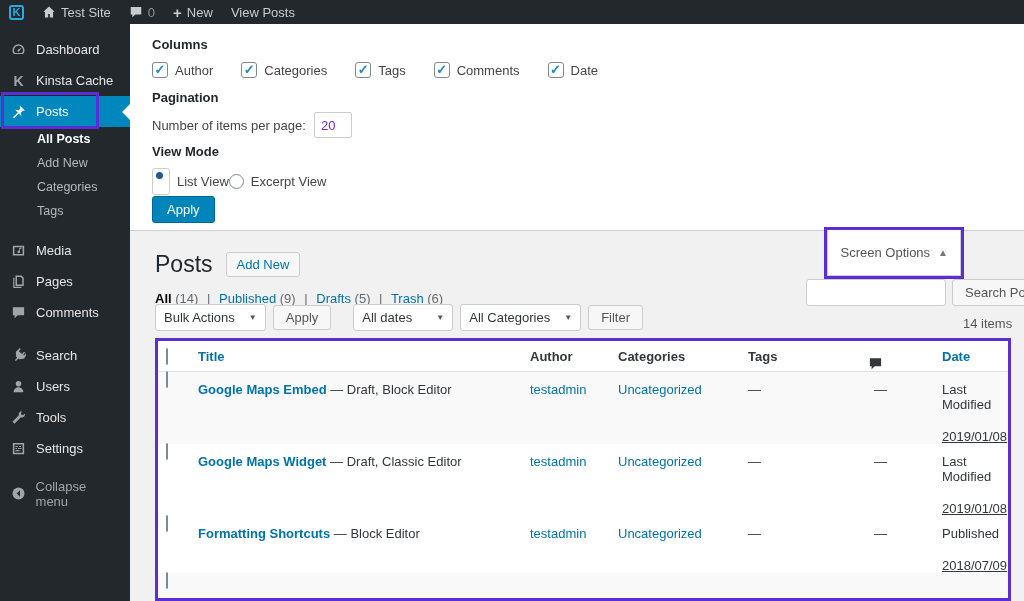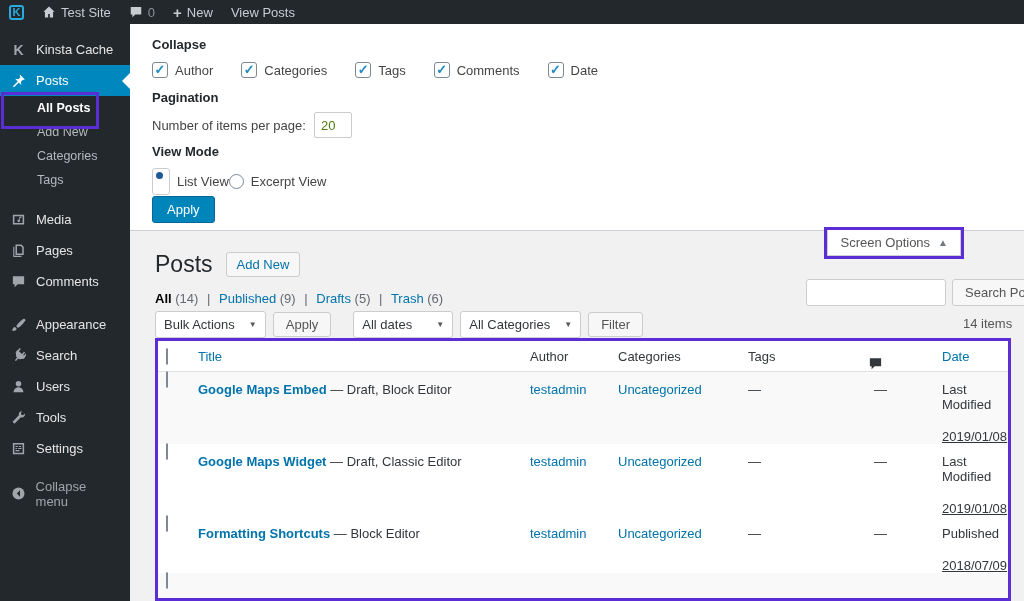--- a/index.html
+++ b/index.html
@@ -69,21 +69,21 @@
   .p-abs { position:absolute; left:22px; }
   .p-head { font-weight:bold; color:#23282d; }
   .check-row { display:flex; gap:28px; align-items:center; }
   .check-lab { display:flex; gap:7px; align-items:center; cursor:pointer; color:#444; }
   .cbox {
     width:16px; height:16px; background:#fff; border:1px solid #7e8993; border-radius:3px;
     color:#1e8cbe; font-weight:bold; font-size:13px; line-height:14px; text-align:center;
   }
   .num-input {
     width:38px; height:26px; border:1px solid #ccc; border-radius:2px;
-    padding:0 6px; font-size:13px; font-family:"Liberation Sans",sans-serif; color:#4d7c0f;
+    padding:0 6px; font-size:13px; font-family:"Liberation Sans",sans-serif; color:#6d28d9;
   }
   .radio-row { display:flex; align-items:center; }
   .radio-lab { display:flex; gap:7px; align-items:center; cursor:pointer; color:#444; }
   .rad {
     width:15px; height:15px; border:1px solid #7e8993; border-radius:50%;
     background:#fff; position:relative;
   }
   .rad.sel::after {
     content:""; position:absolute; left:3px; top:3px; width:7px; height:7px;
     border-radius:50%; background:#1e5a96;
@@ -96,21 +96,21 @@
     background:#f7f7f7; border:1px solid #ccc; color:#555; border-radius:3px;
     padding:4px 12px; font-size:13px; cursor:pointer; white-space:nowrap; font-family:"Liberation Sans",sans-serif;
   }
 
   
   .so-tab-anno {
     position:absolute; top:203px; right:60px; border:3px solid #5b2ed5; z-index:10;
   }
   .so-tab {
     background:#fff; border:1px solid #ccd0d4; border-top:none;
-    padding:5px 12px; color:#555; font-size:13px; display:flex; gap:8px; align-items:center; cursor:pointer;
+    padding:15px 12px; color:#555; font-size:13px; display:flex; gap:8px; align-items:center; cursor:pointer;
   }
   .so-arrow { font-size:10px; color:#72777c; }
 
   
   .posts-head { position:absolute; left:25px; top:226px; display:flex; align-items:center; gap:13px; }
   .page-title { font-size:23px; font-weight:400; color:#23282d; line-height:29px; }
   .addnew-btn {
     background:#f7f7f7; border:1px solid #ccc; color:#0073aa; border-radius:3px;
     padding:4px 10px; font-size:13px; cursor:pointer; font-family:"Liberation Sans",sans-serif;
   }
@@ -122,39 +122,39 @@
   .subsubsub .sep { color:#646970; margin:0 5px; }
 
   
   .search-box { position:absolute; top:255px; left:676px; display:flex; gap:6px; }
   .search-input {
     width:140px; height:27px; border:1px solid #ccc; border-radius:3px; background:#fff;
     padding:0 6px; font-size:13px; font-family:"Liberation Sans",sans-serif;
   }
 
   
-  .tablenav { position:absolute; left:25px; top:287px; display:flex; gap:7px; align-items:center;justify-content:center; }
+  .tablenav { position:absolute; left:25px; top:280px; display:flex; gap:7px; align-items:center;justify-content:center; }
   .sel {
     background:#fff; border:1px solid #ccc; border-radius:3px; height:27px;
     display:flex; align-items:center; gap:14px; padding:0 8px; color:#32373c; cursor:pointer; white-space:nowrap;
   }
   .sel .arr { font-size:8px; color:#555; }
   .gap12 { width:8px; }
   .items-count { position:absolute; top:292px; left:833px; color:#555; white-space:nowrap; }
 
   
   .table-anno {
     position:absolute; left:25px; top:314px; width:856px; height:263px;
     border:3px solid #5b2ed5; background:#fff; overflow:hidden; z-index:5;
   }
   table.posts { border-collapse:collapse; table-layout:fixed; width:850px; }
   col.c-cb { width:30px; } col.c-title { width:332px; } col.c-author { width:88px; }
   col.c-cat { width:130px; } col.c-tags { width:120px; } col.c-com { width:74px; } col.c-date { width:76px; }
   table.posts th {
-    height:27px; text-align:left; font-weight:400; color:#32373c;
+    height:27px; text-align:left; font-weight:700; color:#32373c;
     border-bottom:1px solid #e1e1e1; padding:0 0 0 10px; font-size:13px;
   }
   table.posts th.sortable { color:#0073aa; cursor:pointer; }
   table.posts th.cb, table.posts td.cb { padding:0 0 0 8px; }
   table.posts td {
     vertical-align:top; padding:10px 0 0 10px; height:50px; font-size:13px; color:#32373c;
   }
   tr.striped { background:#f9f9f9; }
   .row-title { color:#0073aa; font-weight:bold; text-decoration:none; cursor:pointer; }
   .row-state { color:#32373c; }
@@ -192,20 +192,28 @@
     <span style="font-size:15px;font-weight:bold;">+</span>
     <span class="txt">New</span>
   </div>
   <div class="ab-item">
     <span class="txt">View Posts</span>
   </div>
 </div>
 
 <div class="sidebar">
   <div class="menu-item">
+    <span class="micon">
+      <svg width="15" height="15" viewBox="0 0 20 20">
+          <path fill="currentColor" d="M10 3a8 8 0 0 0-8 8c0 1.9.7 3.6 1.8 5h12.4A7.9 7.9 0 0 0 18 11a8 8 0 0 0-8-8zm0 2a6 6 0 0 1 6 6c0 1.4-.5 2.7-1.3 3.7H5.3A5.9 5.9 0 0 1 4 11a6 6 0 0 1 6-6zm4.2 2.2-4.9 3.2a1.3 1.3 0 1 0 1.8 1.8z"></path>
+        </svg>
+    </span>
+    <span>Dashboard</span>
+  </div>
+  <div class="menu-item">
     <span class="micon" style="font-weight:bold;font-size:14px;">K</span>
     <span>Kinsta Cache</span>
   </div>
   <div class="menu-item active">
     <span class="micon">
       <svg width="15" height="15" viewBox="0 0 20 20">
           <path fill="currentColor" d="M11.5 1.5 18.5 8.5l-3 .7-2.3 2.3.6 4.5-3.4-3.4L4 19l-1.4-1.4 6.4-6.4L5.6 7.8l4.5.6 2.3-2.3z"></path>
         </svg>
     </span>
     <span>Posts</span>
@@ -238,28 +246,20 @@
       <svg width="15" height="15" viewBox="0 0 20 20">
           <path fill="currentColor" d="M2.5 3h15v10.5H9l-4.2 4v-4H2.5z"></path>
         </svg>
     </span>
     <span>Comments</span>
   </div>
   <div class="menu-sep"></div>
   <div class="menu-item">
     <span class="micon">
       <svg width="15" height="15" viewBox="0 0 20 20">
-          <path fill="currentColor" d="M17.5 2s-5.2 3-8.3 7c-1.5 2-2.2 3.2-2.2 3.2l2.3 2.3s1.2-.7 3.2-2.2c4-3.1 7-8.3 7-8.3zM5.3 13.2c-1.6 0-2.7 1-3.2 3-.2.9-1.1 1.2-1.1 1.2s1.7 1.6 3.8 1c2-.5 2.7-2.1 2.7-3.2z"></path>
-        </svg>
-    </span>
-    <span>Appearance</span>
-  </div>
-  <div class="menu-item">
-    <span class="micon">
-      <svg width="15" height="15" viewBox="0 0 20 20">
           <path fill="currentColor" d="M12.5 2h2v4h1.5V2h2v4h.5v3.5L14 14h-1.5v4.5h-2V14H9L4.5 9.5V6H5V2h2v4h5.5z" transform="rotate(40 11 10)"></path>
         </svg>
     </span>
     <span>Search</span>
   </div>
   <div class="menu-item">
     <span class="micon">
       <svg width="15" height="15" viewBox="0 0 20 20">
           <path fill="currentColor" d="M10 2.5a3.7 3.7 0 1 1 0 7.4 3.7 3.7 0 0 1 0-7.4zM3.5 17.5c0-3.6 2.9-6.5 6.5-6.5s6.5 2.9 6.5 6.5z"></path>
         </svg>
@@ -290,21 +290,21 @@
         </svg>
     </span>
     <span>Collapse menu</span>
   </div>
   <div class="anno-posts"></div>
 </div>
 
 <div class="content">
 
   <div class="panel">
-    <div class="p-abs p-head" style="top:13px;">Collapse</div>
+    <div class="p-abs p-head" style="top:13px;">Columns</div>
     <div class="p-abs check-row" style="top:38px;">
       <label class="check-lab">
         <span class="cbox">✓</span>
         <span>Author</span>
       </label>
       <label class="check-lab">
         <span class="cbox">✓</span>
         <span>Categories</span>
       </label>
       <label class="check-lab">

